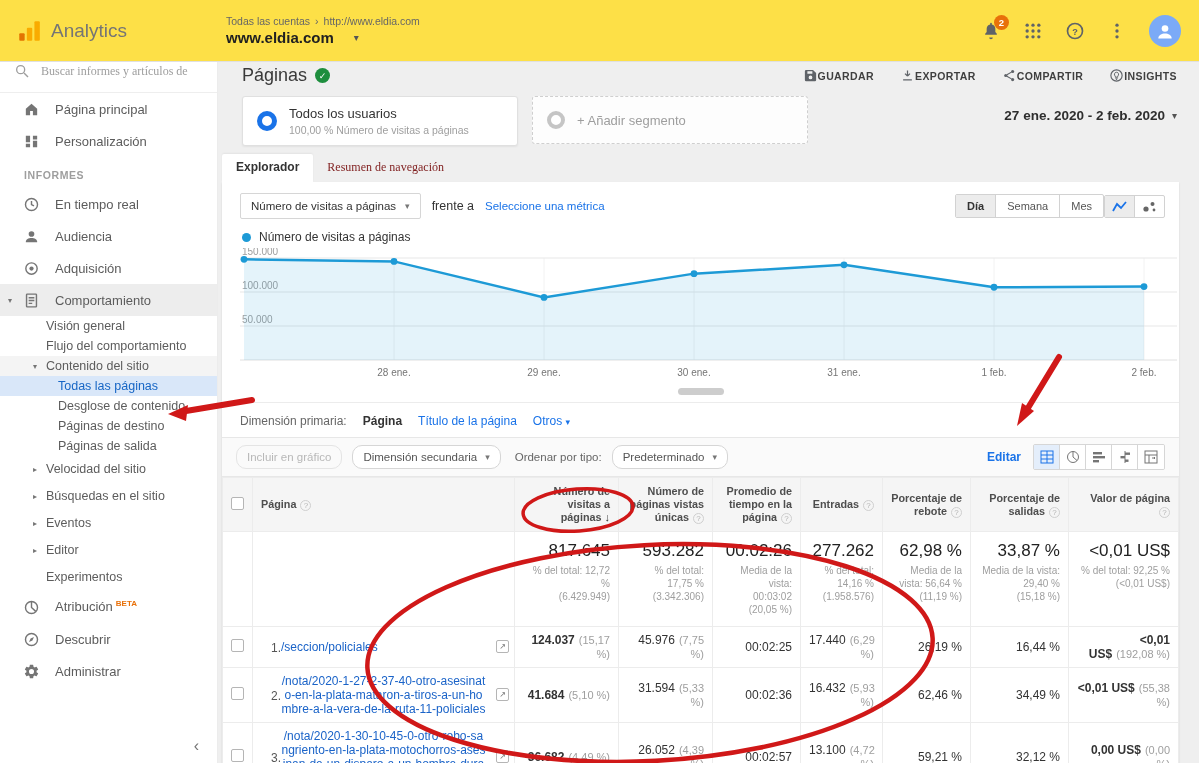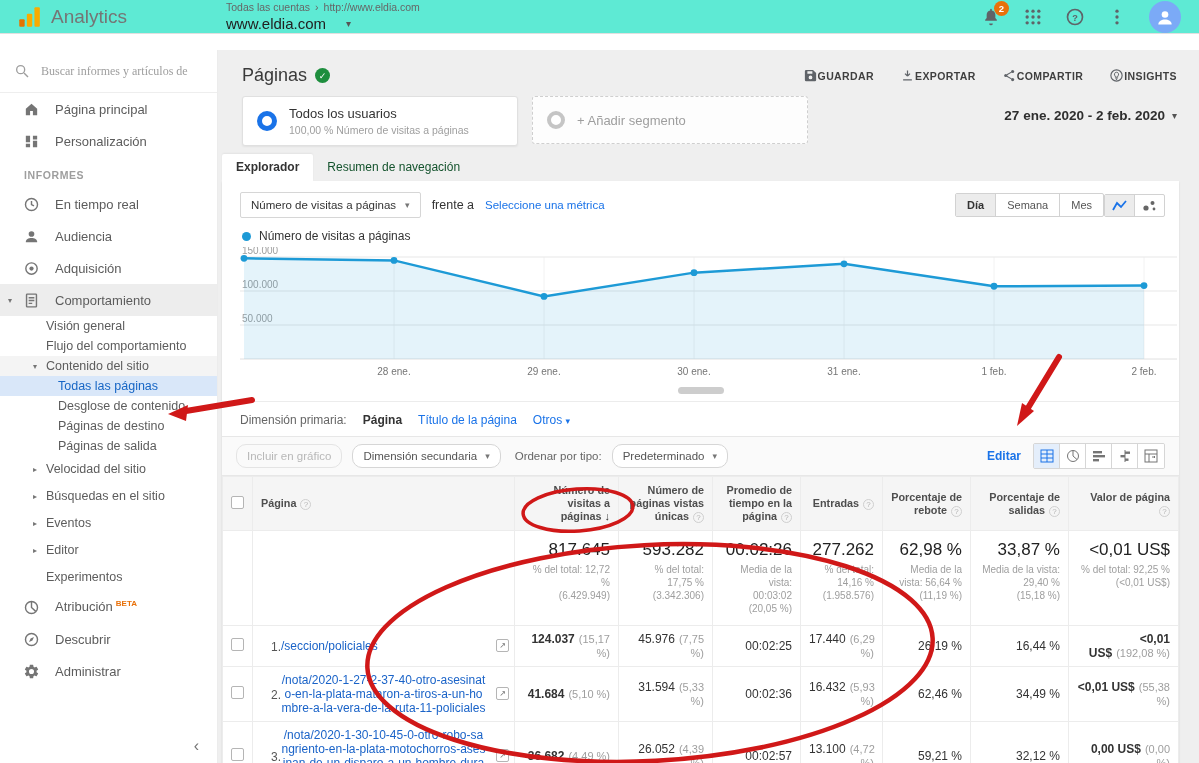--- a/index.html
+++ b/index.html
@@ -1,27 +1,27 @@
 <!DOCTYPE html>
 <html><head>
 <meta charset="utf-8">
 <style>
   * { box-sizing: border-box; margin: 0; padding: 0; }
   html,body { width:1199px; height:763px; overflow:hidden; }
   body { font-family:"Liberation Sans","DejaVu Sans",sans-serif; background:#fff; position:relative; color:#333; }
   svg { display:block; }
 
   
-  .topbar { position:absolute; top:0; left:0; right:0; height:34px; background:#5eead4; border-bottom:1px solid #e0e0e0; display:flex; align-items:center; z-index:5; }
+  .topbar { position:absolute; top:0; left:0; right:0; height:62px; background:#fde047; border-bottom:1px solid #e0e0e0; display:flex; align-items:center; z-index:5; }
   .logo-area { width:218px; display:flex; align-items:center; gap:9px; padding-left:16px; }
   .logo-icon { width:26px; height:26px; }
   .logo-text { font-size:19px; color:#757575; }
   .property-block { flex:1; padding-left:8px; }
   .breadcrumb { font-size:10.5px; color:#666; display:flex; gap:5px; align-items:center; }
-  .property { font-size:15px; font-weight:400; color:#212121; margin-top:2px; display:flex; align-items:center; gap:20px; cursor:pointer; }
+  .property { font-size:15px; font-weight:700; color:#212121; margin-top:2px; display:flex; align-items:center; gap:20px; cursor:pointer; }
   .property .caret { font-size:10px; color:#555; }
   .topbar-right { display:flex; align-items:center; gap:22px; padding-right:18px; }
   .tb-icon { width:20px; height:20px; color:#5f6368; cursor:pointer; position:relative; }
   .badge { position:absolute; top:-6px; right:-8px; background:#e8710a; color:#fff; border-radius:50%; min-width:15px; height:15px; font-size:9.5px; display:flex; align-items:center; justify-content:center; font-weight:700; }
   .avatar { width:32px; height:32px; border-radius:50%; background:#7baaf7; display:flex; align-items:center; justify-content:center; cursor:pointer; }
   .avatar svg { width:20px; height:20px; color:#fff; }
 
   
   .sidebar { position:absolute; top:50px; left:0; width:218px; bottom:0; background:#fff; border-right:1px solid #ececec; z-index:4; overflow:hidden; }
   .search-row { display:flex; align-items:center; gap:11px; padding:13px 14px; border-bottom:1px solid #eee; }
@@ -58,21 +58,21 @@
   .chip-title { font-size:13px; color:#333; }
   .chip-sub { font-size:10.5px; color:#9e9e9e; margin-top:3px; }
   .add-chip { border:1px dashed #cfcfcf; box-shadow:none; background:#fdfdfd; }
   .add-label { font-size:13px; color:#9e9e9e; }
   .date-box { margin-left:auto; padding-top:12px; font-size:13.5px; color:#2e2e2e; font-weight:700; display:flex; gap:7px; align-items:center; cursor:pointer; }
   .date-box .caret { font-size:10px; color:#555; }
 
   .tabs-row { display:flex; margin:8px 0 0 4px; }
   .tab { font-size:12px; padding:6px 14px 7px; cursor:pointer; }
   .tab.active { background:#fff; color:#333; font-weight:700; border-radius:2px 2px 0 0; box-shadow:0 -1px 2px rgba(0,0,0,.05); }
-  .tab.inactive { color:#14532d; }
+  .tab.inactive { color:#7f1d1d;font-family:Liberation Serif, serif; }
 
   .panel { background:#fff; margin:0 20px 0 4px; min-height:620px; box-shadow:0 1px 2px rgba(0,0,0,.1); }
 
   .metric-row { display:flex; align-items:center; gap:11px; padding:11px 14px 2px 18px; }
   .metric-select { border:1px solid #d6d6d6; border-radius:2px; background:#fff; font-size:11.5px; color:#333; padding:6px 10px; display:flex; gap:9px; align-items:center; cursor:pointer; }
   .metric-select .caret,.ctrl-btn .caret { font-size:9px; color:#777; }
   .vs-label { font-size:12.5px; color:#333; }
   .select-metric { font-size:11.5px; color:#1a73e8; cursor:pointer; }
   .metric-right { margin-left:auto; display:flex; align-items:center; }
   .seg-group { display:flex; border:1px solid #d2d2d2; border-radius:2px; overflow:hidden; background:#fff; }

